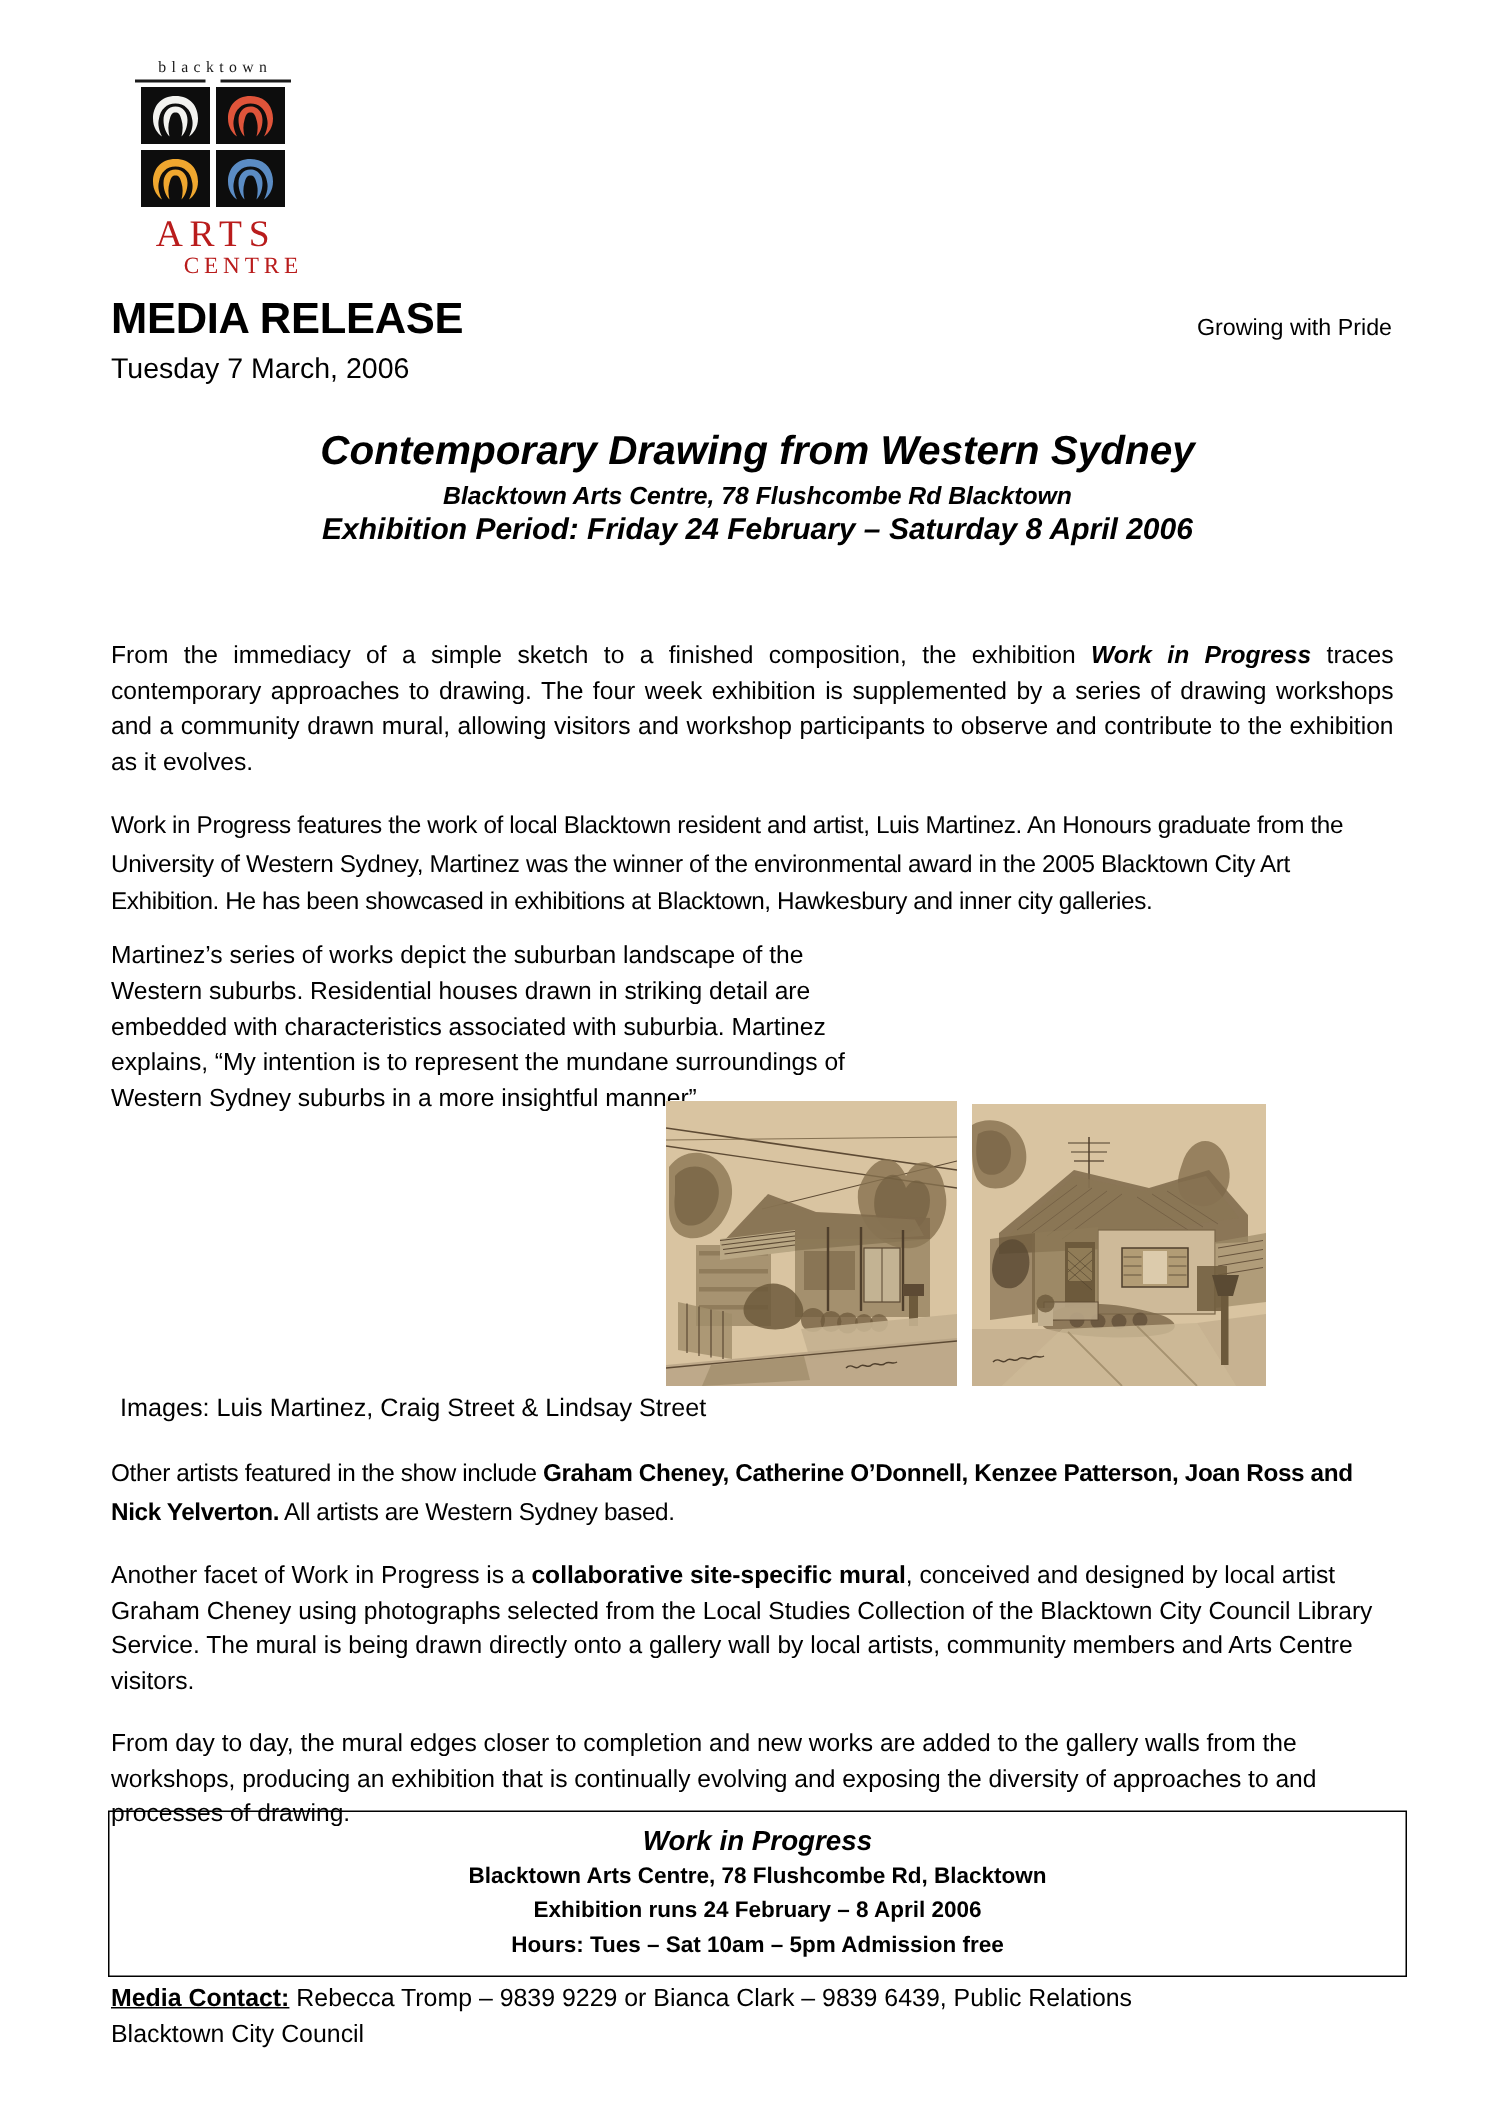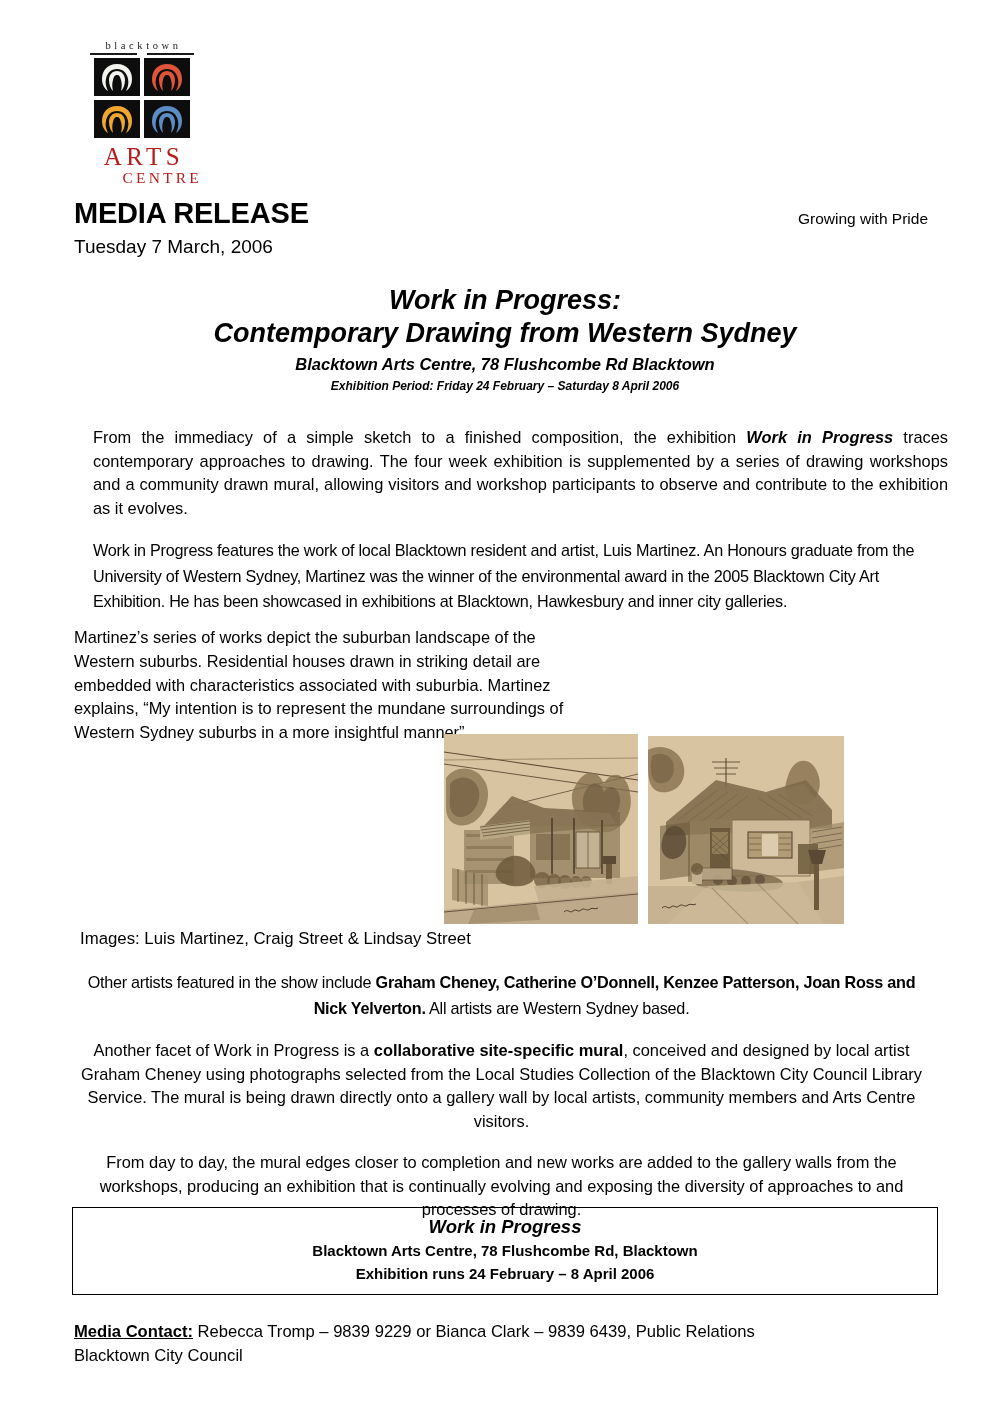--- a/index.html
+++ b/index.html
@@ -132,33 +132,32 @@
     line-height: 33px;
   }
   .title-venue {
     font-size: 16.5px;
     font-weight: bold;
     font-style: italic;
     line-height: 22px;
     margin-top: 3px;
   }
   .title-period {
-    font-size: 12px;
+    font-size: 20px;
     font-weight: bold;
     font-style: italic;
     line-height: 22px;
   }
 
   
   .body-wrap {
     position: absolute;
     left: 74px;
     width: 855px;
     top: 426px;
-    margin-left: 19px;
   }
   p.para {
     margin: 0 0 18px 0;
     font-size: 16.4px;
     line-height: 23.5px;
   }
   p.justified {
     text-align: justify;
   }
   p.condensed {
@@ -198,21 +197,20 @@
     font-size: 16.8px;
     line-height: 22px;
   }
 
   
   .lower-wrap {
     position: absolute;
     left: 74px;
     width: 855px;
     top: 970px;
-    text-align: center;
   }
 
   
   .info-box {
     position: absolute;
     left: 72px;
     top: 1207px;
     width: 866px;
     border: 1.6px solid #000;
     box-sizing: border-box;
@@ -286,21 +284,20 @@
       <span class="arts">ARTS</span>
       <span class="centre">CENTRE</span>
     </div>
   </div>
 
   <div class="media-release">MEDIA RELEASE</div>
   <div class="release-date">Tuesday 7 March, 2006</div>
   <div class="growing-pride">Growing with Pride</div>
 
   <div class="title-block">
-    <div class="title-line1">Work in Progress:</div>
     <div class="title-line2">Contemporary Drawing from Western Sydney</div>
     <div class="title-venue">Blacktown Arts Centre, 78 Flushcombe Rd Blacktown</div>
     <div class="title-period">Exhibition Period: Friday 24 February – Saturday 8 April 2006</div>
   </div>
 
   <div class="body-wrap">
     <p class="para justified"><span>From the immediacy of a simple sketch to a finished composition, the exhibition </span><span class="bi">Work in Progress</span><span> traces contemporary approaches to drawing. The four week exhibition is supplemented by a series of drawing workshops and a community drawn mural, allowing visitors and workshop participants to observe and contribute to the exhibition as it evolves.</span></p>
 
     <p class="para condensed">Work in Progress features the work of local Blacktown resident and artist, Luis Martinez. An Honours graduate from the University of Western Sydney, Martinez was the winner of the environmental award in the 2005 Blacktown City Art Exhibition. He has been showcased in exhibitions at Blacktown, Hawkesbury and inner city galleries.</p>
   </div>
@@ -446,20 +443,21 @@
 
     <p class="para"><span>Another facet of Work in Progress is a </span><span class="b">collaborative site-specific mural</span><span>, conceived and designed by local artist Graham Cheney using photographs selected from the Local Studies Collection of the Blacktown City Council Library Service. The mural is being drawn directly onto a gallery wall by local artists, community members and Arts Centre visitors.</span></p>
 
     <p class="para">From day to day, the mural edges closer to completion and new works are added to the gallery walls from the workshops, producing an exhibition that is continually evolving and exposing the diversity of approaches to and processes of drawing.</p>
   </div>
 
   <div class="info-box">
     <div class="info-title">Work in Progress</div>
     <div class="info-line">Blacktown Arts Centre, 78 Flushcombe Rd, Blacktown</div>
     <div class="info-line">Exhibition runs 24 February – 8 April 2006</div>
+    <div class="info-line">Hours: Tues – Sat 10am – 5pm    Admission free</div>
   </div>
 
   <div class="footer">
     <div><span class="contact-label">Media Contact:</span><span> Rebecca Tromp – 9839 9229 or Bianca Clark – 9839 6439, Public Relations</span></div>
     <div>Blacktown City Council</div>
   </div>
 
 </div>
 
 </body></html>

